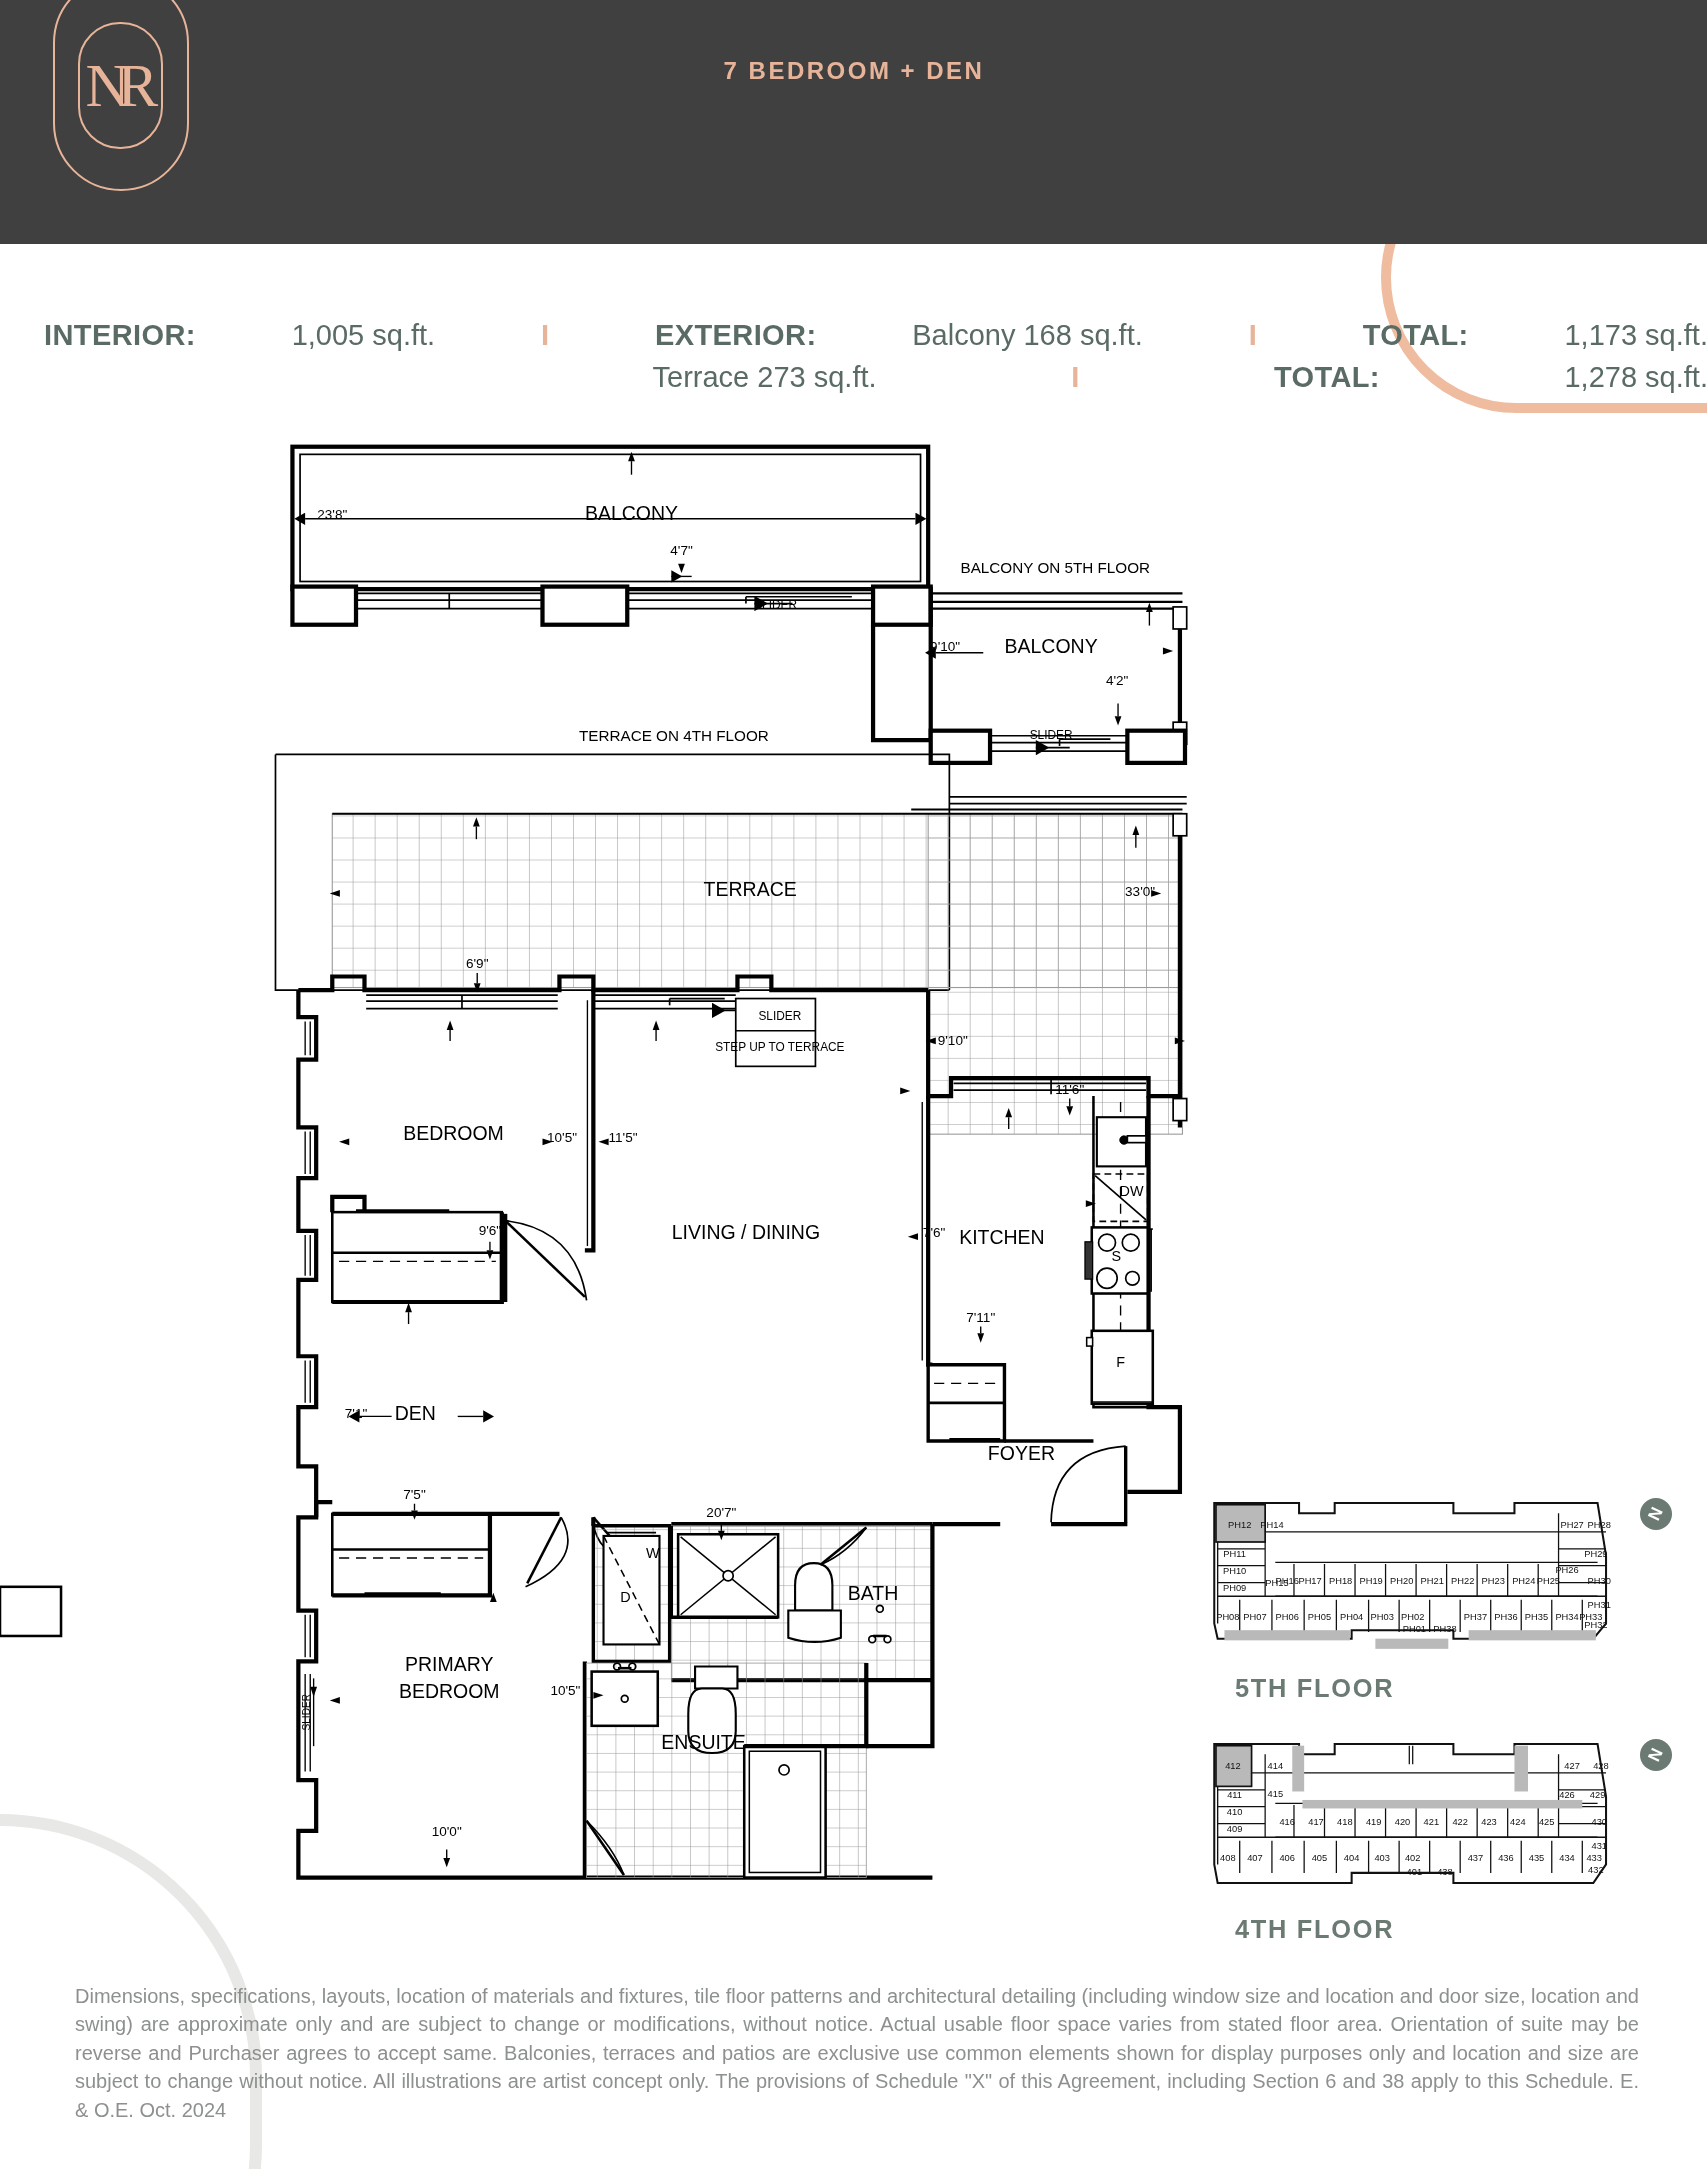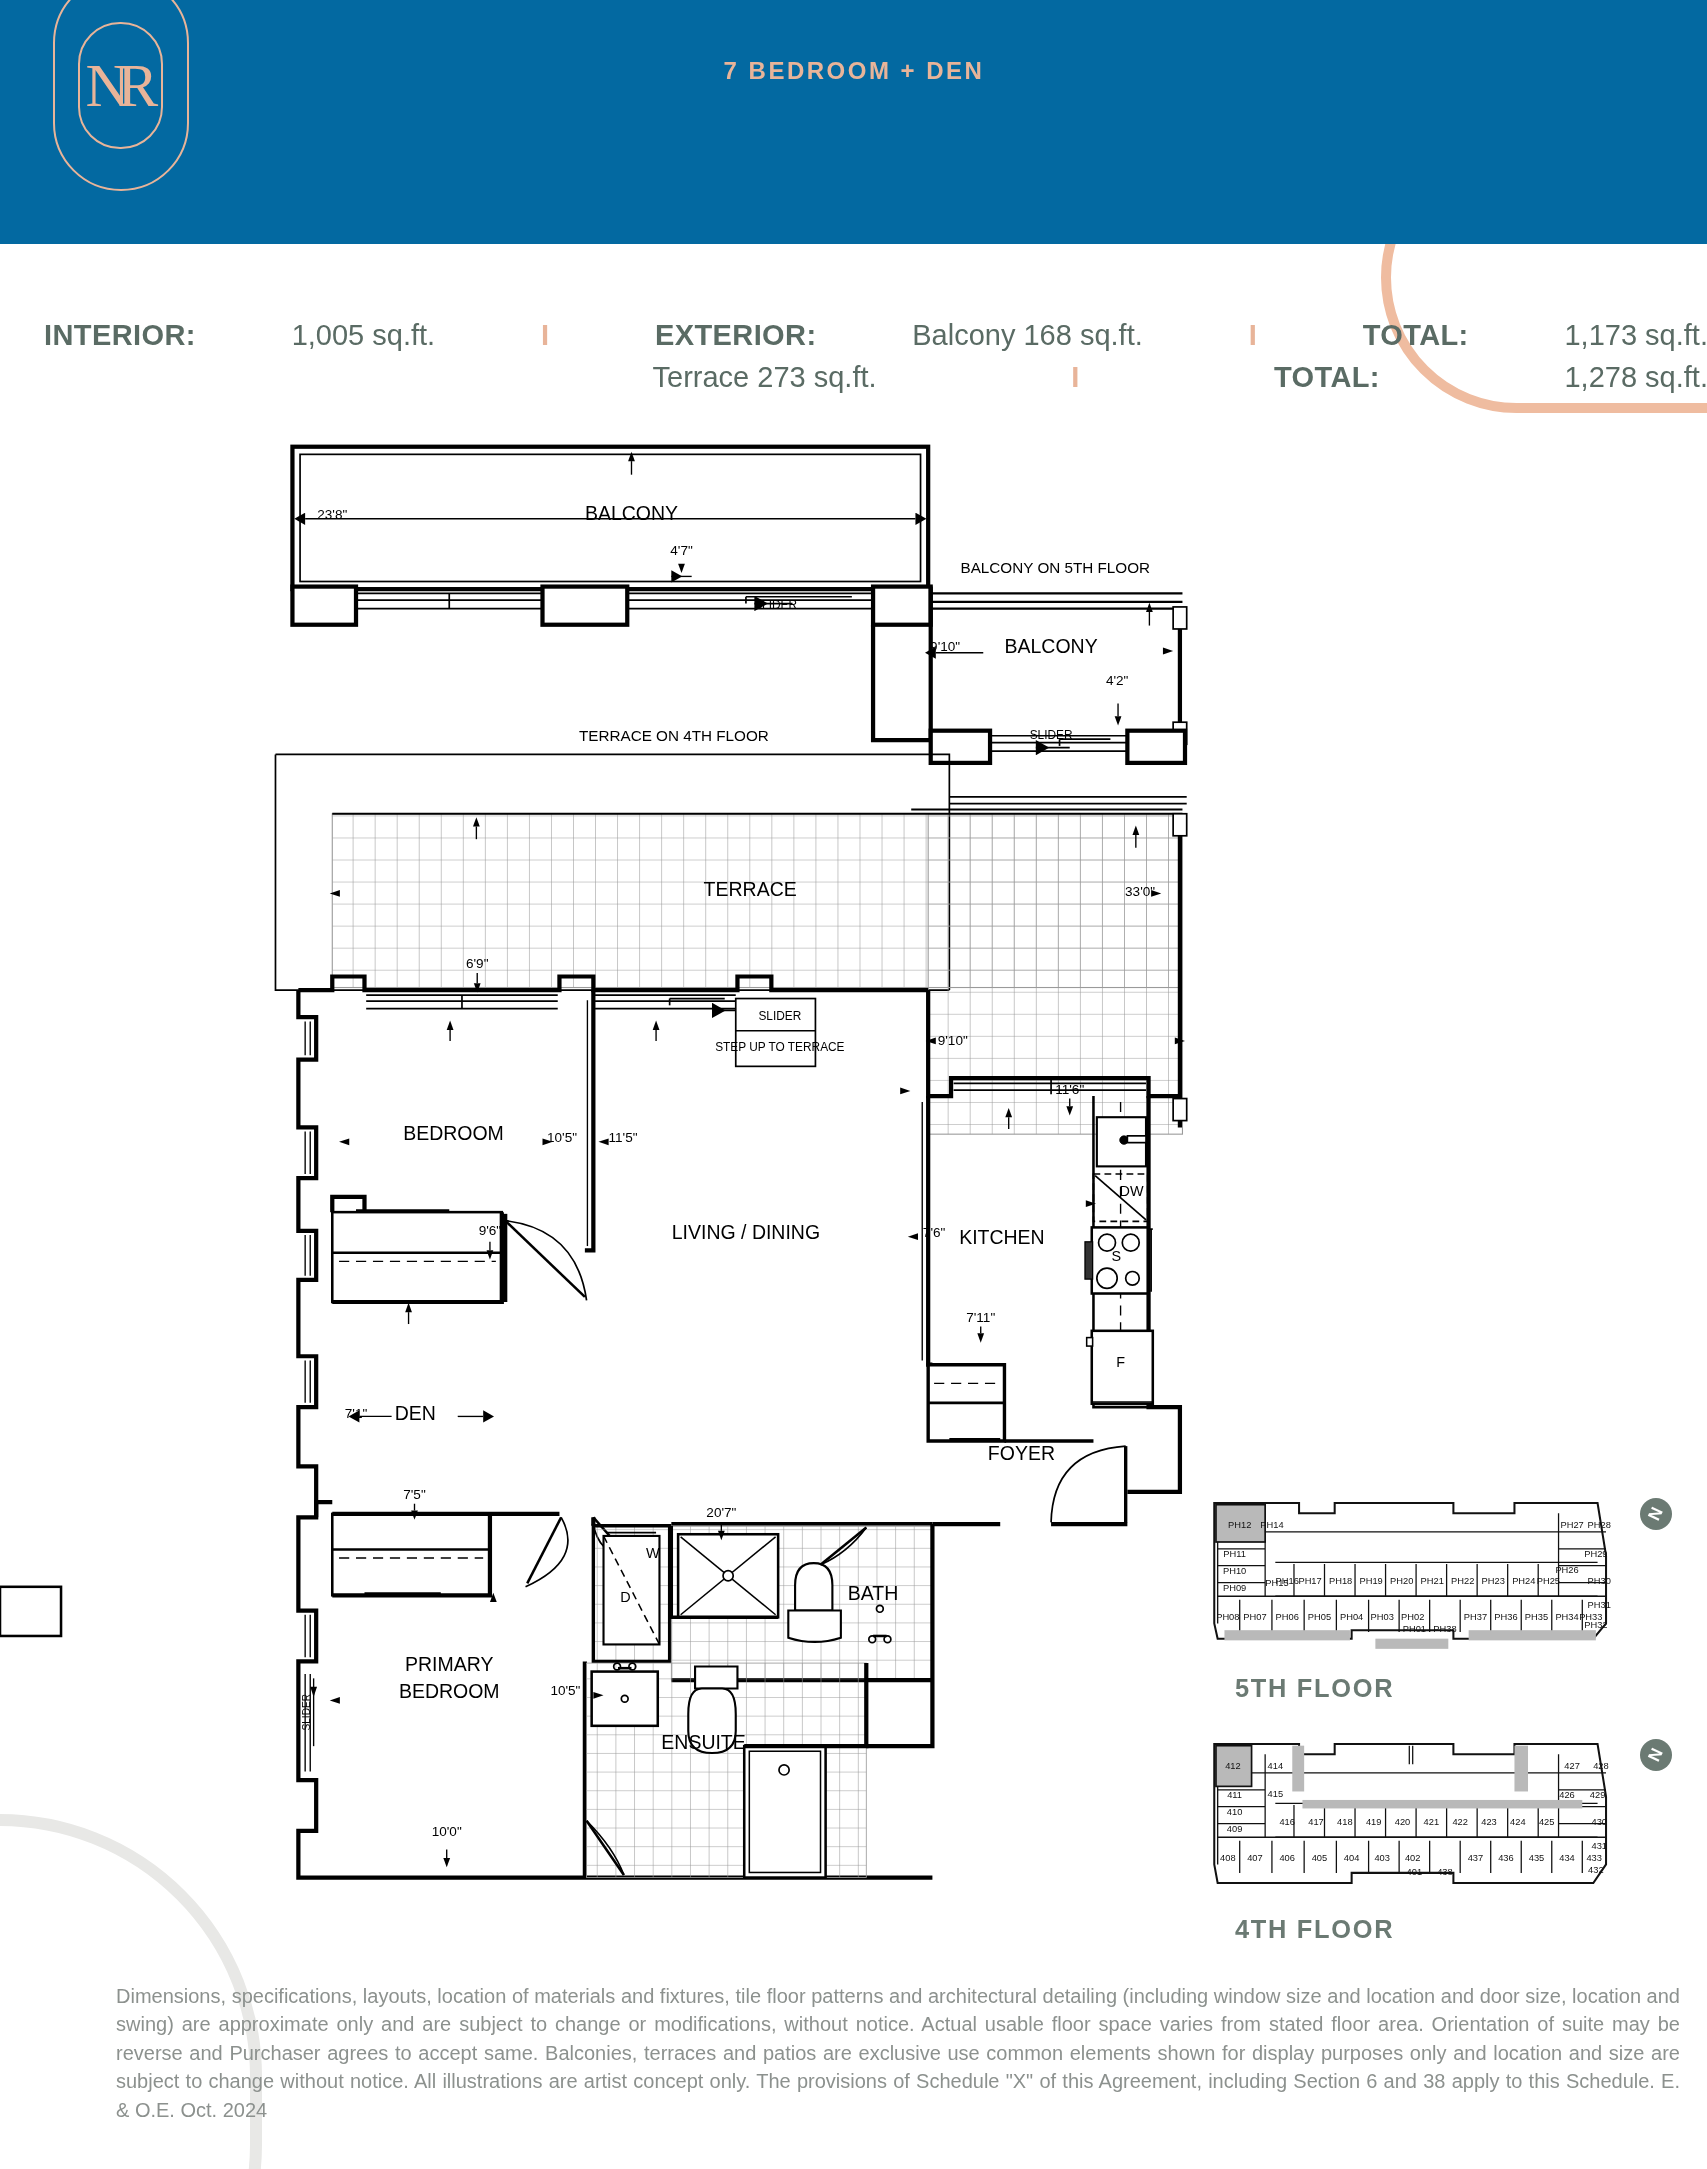--- a/index.html
+++ b/index.html
@@ -9,21 +9,21 @@
     background: #ffffff;
     position: relative;
     overflow: hidden;
   }
 
   
   .header {
     position: absolute;
     left: 0; top: 0;
     width: 1708px; height: 244px;
-    background: #0369a1;
+    background: #404040;
     overflow: hidden;
     z-index: 2;
   }
   .logo-wrap {
     position: absolute;
     left: 53px; top: -25.4px;
     width: 136px; height: 220px;
   }
   .logo-capsule {
     position: absolute;
@@ -164,21 +164,20 @@
   
   .disclaimer {
     position: absolute;
     left: 75px; top: 1982px;
     width: 1564px;
     font-size: 20px;
     line-height: 1.42;
     color: #8C918E;
     text-align: justify;
     z-index: 5;
-    margin-left: 41px;
   }
 </style>
 </head>
 <body>
 
 <div class="deco-peach"></div>
 <div class="deco-gray"></div>
 
 <div class="header">
   <div class="logo-wrap">

